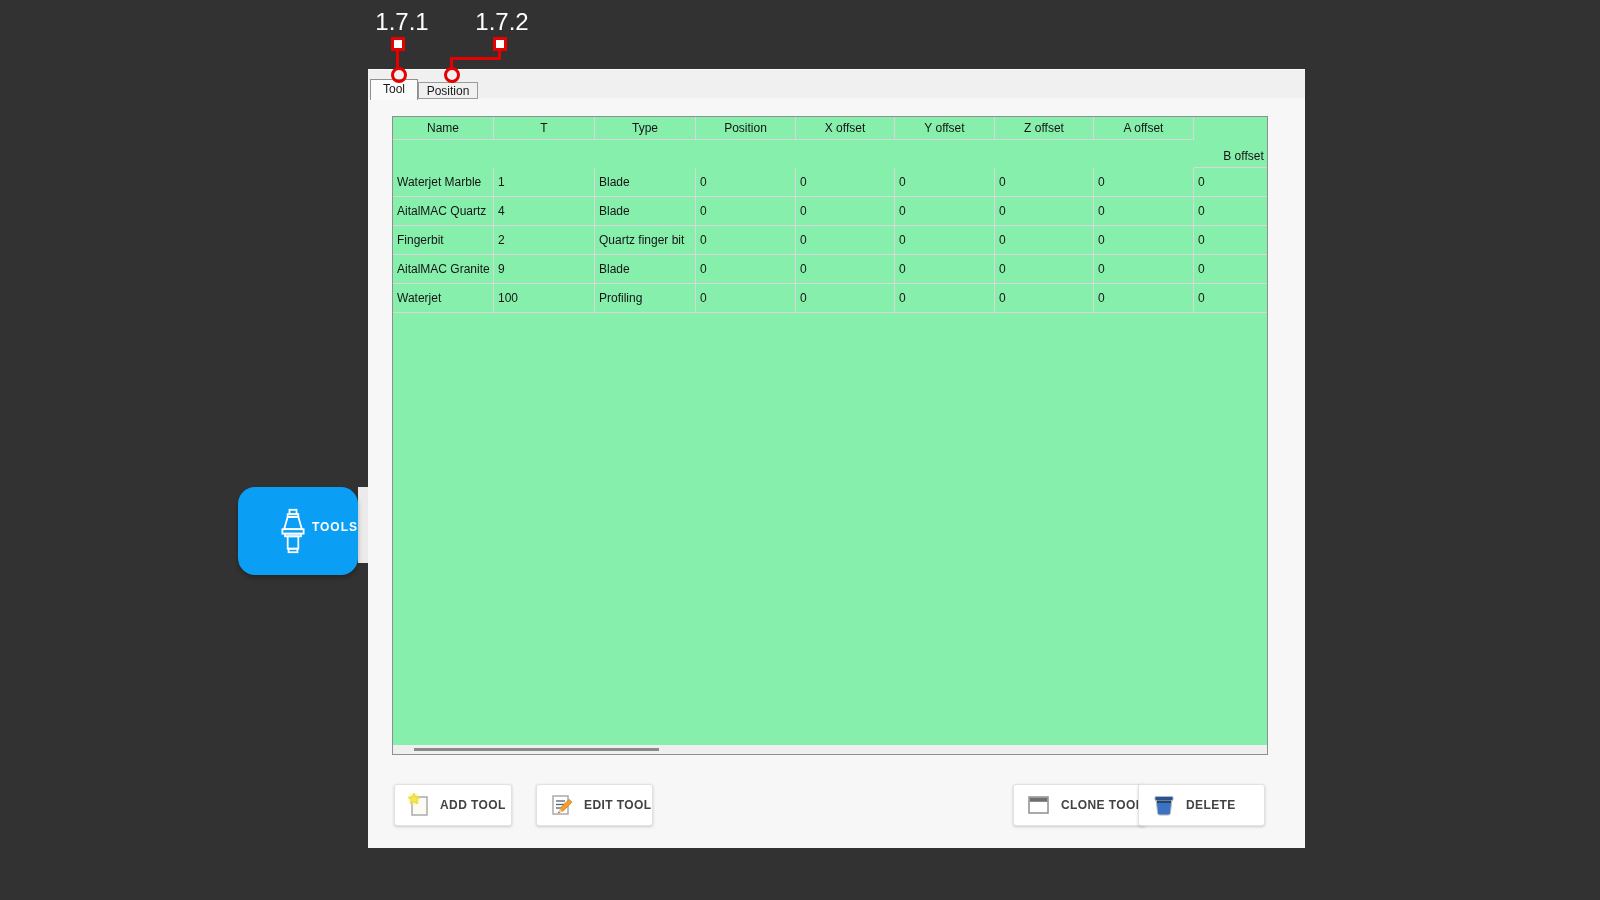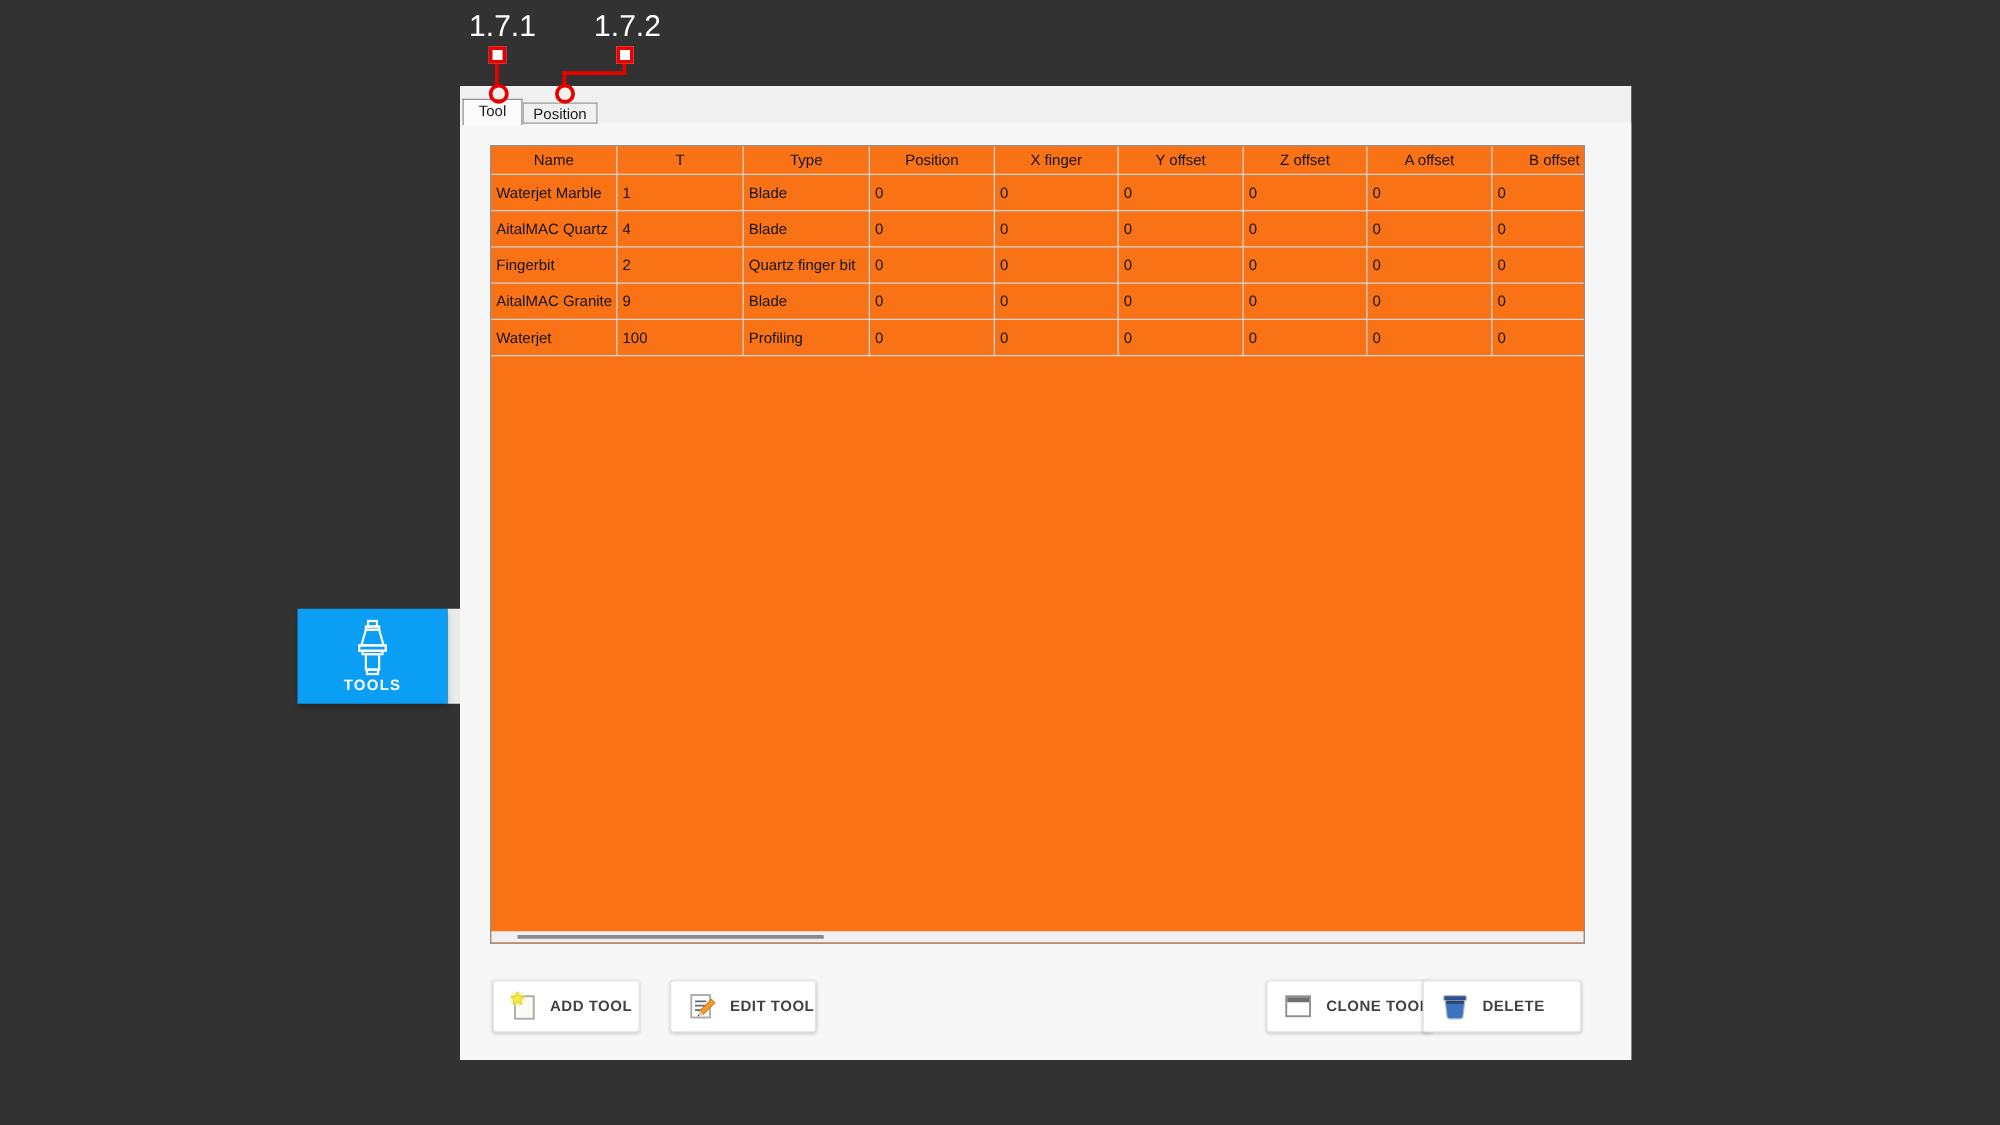--- a/index.html
+++ b/index.html
@@ -16,21 +16,21 @@
 
   
   .panel{position:absolute;left:368px;top:69px;width:922px;height:778px;background:#f0f0f0;border-top:1px solid #fafafa;padding-left:15px;}
   .page{position:absolute;left:0;top:28px;right:0;bottom:0;background:#f7f7f7;}
 
   .tab{position:absolute;font-size:12px;color:#1a1a1a;text-align:center;box-sizing:border-box;cursor:default;}
   .tab-active{left:2px;top:9px;width:48px;height:21px;line-height:19px;background:#fbfbfb;border:1px solid #8f8f8f;border-bottom:none;z-index:5;}
   .tab-inactive{left:50px;top:12px;width:60px;height:17px;line-height:16px;background:#f0f0f0;border:1px solid #9a9a9a;z-index:4;}
 
   
-  .table-wrap{position:absolute;left:24px;top:46px;width:874px;height:637px;background:#f97316;border:1px solid #8f8f8f;overflow:hidden;z-index:2;}
+  .table-wrap{position:absolute;left:24px;top:46px;width:874px;height:637px;background:#86efac;border:1px solid #8f8f8f;overflow:hidden;z-index:2;}
   .tbl{position:absolute;left:0;top:0;width:901px;}
   .trow{display:flex;box-sizing:border-box;}
   .thead .tcell{height:23px;line-height:23px;text-align:center;border-right:1px solid #d8d8d8;border-bottom:1px solid #d8d8d8;}
   .tbody .tcell{height:29px;line-height:29px;text-align:left;padding-left:4px;border-right:1px solid #d8d8d8;border-bottom:1px solid #d8d8d8;}
   .tcell{box-sizing:border-box;font-size:12px;color:#141414;white-space:nowrap;overflow:hidden;flex:0 0 auto;}
   .hscroll{position:absolute;left:0;bottom:0;width:100%;height:9px;background:#efefef;z-index:6;}
   .hthumb{position:absolute;left:21px;top:3px;width:245px;height:3px;background:#8a8a8a;}
 
   
   .act-btn{
@@ -40,23 +40,24 @@
   }
   .act-btn .lbl{font-size:12px;font-weight:bold;color:#424242;letter-spacing:.4px;margin-left:10px;}
   .act-btn svg{display:block;}
   .btn-add{left:26px;width:118px;}
   .btn-edit{left:168px;width:117px;}
   .btn-clone{left:633px;width:133px;margin-left:12px;}
   .btn-delete{left:770px;width:127px;}
 
   
   .tools-btn{
-    position:absolute;left:238px;top:487px;width:120px;height:76px;background:#0a9ff4;
-    display:flex;flex-direction:column;align-items:center;justify-content:flex-end;cursor:pointer;z-index:10;
+    position:absolute;left:238px;top:487px;width:120px;height:88px;background:#0a9ff4;
+    display:flex;flex-direction:row;align-items:center;justify-content:flex-end;cursor:pointer;z-index:10;
     box-shadow:0 3px 5px rgba(0,0,0,0.25);
+    border-radius:17px;
   }
   .tools-btn .lbl{color:#ffffff;font-size:12px;font-weight:bold;letter-spacing:1px;margin-bottom:8px;}
   .tools-connector{position:absolute;left:358px;top:487px;width:10px;height:76px;background:#ebebeb;z-index:9;}
 </style>
 </head>
 <body>
 
 <div class="screen">
 
   <div class="ann-label" style="left:368px;top:8px;text-align:center;">1.7.1</div>
@@ -95,25 +96,25 @@
     <div class="tab tab-active">Tool</div>
     <div class="tab tab-inactive">Position</div>
 
     <div class="table-wrap">
       <div class="tbl" id="tbl">
           <div class="trow thead">
             <div class="tcell" style="width: 101px;">Name</div>
             <div class="tcell" style="width: 101px;">T</div>
             <div class="tcell" style="width: 101px;">Type</div>
             <div class="tcell" style="width: 100px;">Position</div>
-            <div class="tcell" style="width: 99px;">X finger</div>
+            <div class="tcell" style="width: 99px;">X offset</div>
             <div class="tcell" style="width: 100px;">Y offset</div>
             <div class="tcell" style="width: 99px;">Z offset</div>
             <div class="tcell" style="width: 100px;">A offset</div>
-            <div class="tcell" style="width: 100px;">B offset</div>
+            <div class="tcell" style="width: 100px; margin-top: 28px;">B offset</div>
           </div>
           <div class="trow tbody">
             <div class="tcell" style="width: 101px;">Waterjet Marble</div>
             <div class="tcell" style="width: 101px;">1</div>
             <div class="tcell" style="width: 101px;">Blade</div>
             <div class="tcell" style="width: 100px;">0</div>
             <div class="tcell" style="width: 99px;">0</div>
             <div class="tcell" style="width: 100px;">0</div>
             <div class="tcell" style="width: 99px;">0</div>
             <div class="tcell" style="width: 100px;">0</div>

